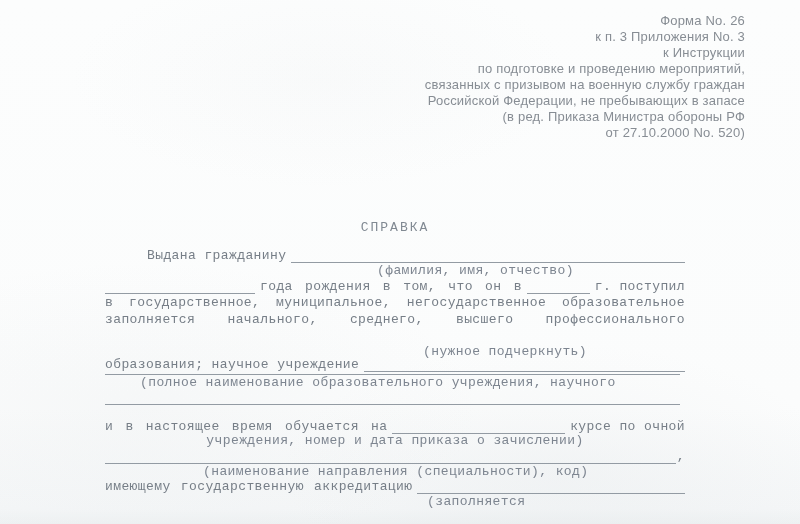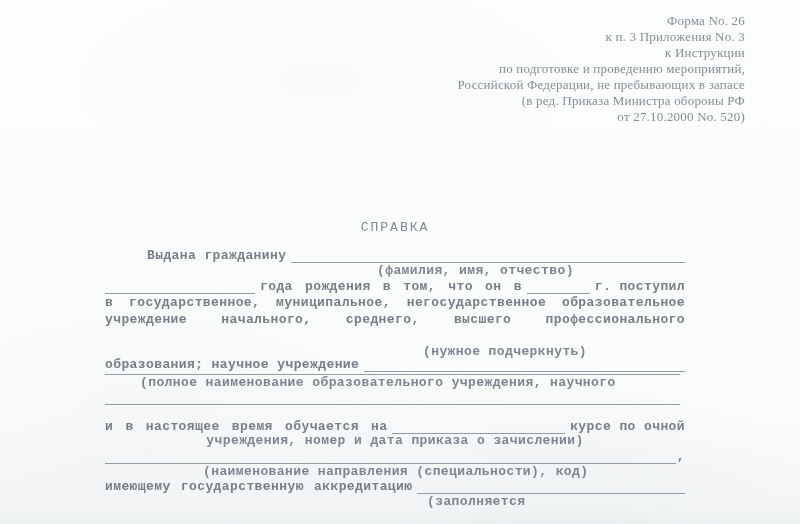--- a/index.html
+++ b/index.html
@@ -13,57 +13,58 @@
     background:
       radial-gradient(60% 40% at 18% 78%, rgba(196,203,208,0.10), rgba(196,203,208,0) 70%),
       radial-gradient(50% 35% at 70% 90%, rgba(190,198,204,0.10), rgba(190,198,204,0) 70%),
       radial-gradient(45% 30% at 40% 15%, rgba(205,210,214,0.07), rgba(205,210,214,0) 70%),
       linear-gradient(180deg,#fcfdfd 0%,#fbfcfc 78%,#f4f6f7 97%,#eef1f2 100%);
   }
   
   .hdr{
     position:absolute;top:13px;right:55px;width:480px;
     text-align:right;
-    font-family:Liberation Serif, serif;
+    font-family:Liberation Sans, sans-serif;
     font-size:13px;line-height:16px;color:#878d94;
     letter-spacing:0.2px;
   }
   
   .title{
     position:absolute;top:220px;left:105px;width:580px;
     text-align:center;font-size:13px;color:#818992;
     letter-spacing:2px;
   }
   
   .form-body{
     position:absolute;left:105px;top:0;width:580px;height:524px;
     font-size:13px;color:#767e87;letter-spacing:0.4px;
   }
   .row{position:absolute;left:0;right:0;height:15px;
-       display:flex;align-items:flex-end;white-space:nowrap;font-weight:bold;}
+       display:flex;align-items:flex-end;white-space:nowrap;}
   .row.block{display:block;white-space:normal;}
   .just{text-align:justify;text-align-last:justify;}
   .fill{flex:1 1 auto;border-bottom:1px solid #939ba3;
         margin-left:5px;min-width:20px;height:100%;}
   .fill.nograw{flex:0 0 auto;}
   .fill.noml{margin-left:0;margin-right:5px;}
   .cap{color:#7d8590;}
   .ws4{word-spacing:4px;} .ws2{word-spacing:2px;}
   .comma{margin-left:1px;}
 </style>
 </head>
 <body>
 
 <div class="paper">
 
   <div class="hdr">
     <div>Форма No. 26</div>
     <div>к п. 3 Приложения No. 3</div>
     <div>к Инструкции</div>
     <div>по подготовке и проведению мероприятий,</div>
+    <div>связанных с призывом на военную службу граждан</div>
     <div>Российской Федерации, не пребывающих в запасе</div>
     <div>(в ред. Приказа Министра обороны РФ</div>
     <div>от 27.10.2000 No. 520)</div>
   </div>
 
   <div class="title">СПРАВКА</div>
 
   <div class="form-body">
 
     <div class="row" style="top:248px;padding-left:42px;">
@@ -74,21 +75,21 @@
     <div class="row" style="top:279px;">
       <span class="fill noml nograw" style="flex:0 0 150px;"></span>
       <span class="ws4">года рождения в том, что он в</span>
       <span class="fill" style="flex:1 1 30px;margin-right:5px;"></span>
       <span>г. поступил</span>
     </div>
 
     <div class="row block cap" style="top:263px;padding-left:272px;">(фамилия, имя, отчество)</div>
 
     <div class="row block just" style="top:295px;">в государственное, муниципальное, негосударственное образовательное</div>
-    <div class="row block just" style="top:312px;">учреждение начального, среднего, высшего профессионального</div>
+    <div class="row block just" style="top:312px;">заполняется начального, среднего, высшего профессионального</div>
 
     <div class="row" style="top:329px;margin-top:28px;">
       <span>образования; научное учреждение</span>
       <span class="fill"></span>
     </div>
 
     <div class="row block cap" style="top:344px;padding-left:318px;">(нужное подчеркнуть)</div>
 
     <div class="row" style="top:360px;">
       <span class="fill noml"></span>

